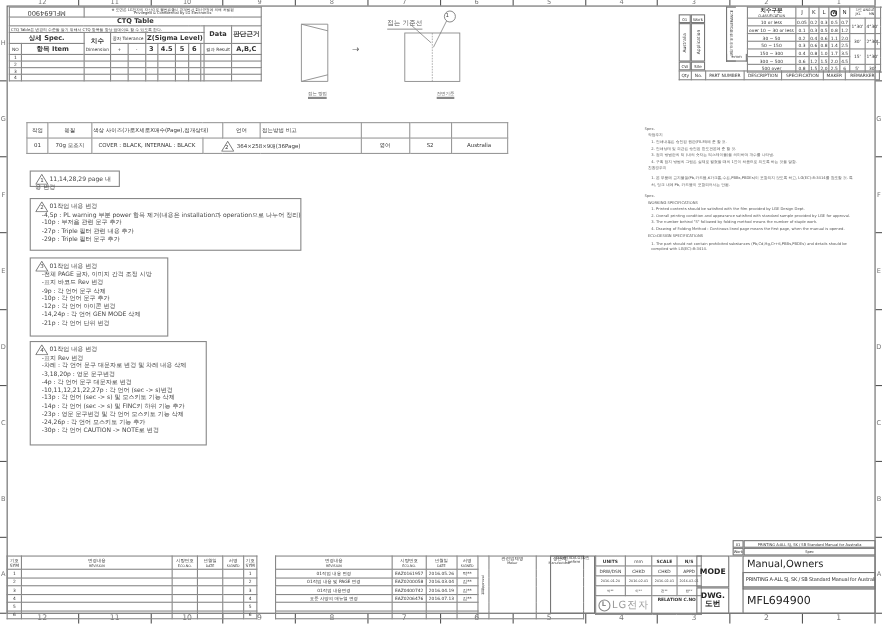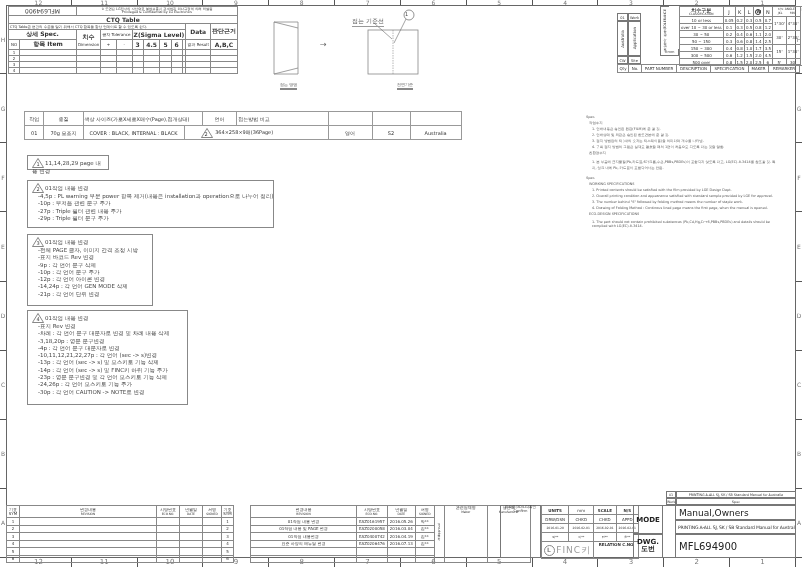--- a/index.html
+++ b/index.html
@@ -607,34 +607,34 @@
   </tr>
   <tr style="font-size:3px">
     <td>박**</td>
     <td>이**</td>
     <td>전**</td>
     <td>한**</td>
   </tr>
   <tr style="height:17px">
     <td colspan="2" style="border-right:none;text-align:left;padding-left:2px">
       <span style="display:inline-block;width:11px;height:11px;border:1.5px solid #888;border-radius:50%;vertical-align:middle;position:relative"><span style="position:absolute;left:2px;top:0px;font-size:6px;color:#888;font-weight:bold">L</span></span>
-      <span style="font-size:9px;color:#999;vertical-align:middle;letter-spacing:1px">FINC키</span>
+      <span style="font-size:9px;color:#999;vertical-align:middle;letter-spacing:1px">LG전자</span>
     </td>
     <td colspan="2" style="vertical-align:top;font-weight:bold;border-left:1px solid #888">RELATION C.NO</td>
   </tr>
 </tbody>
   </table>
 
 <div class="tbox" style="left:633px;top:505px;width:30px;height:29px;display:flex;align-items:center;justify-content:center;font-weight:bold;font-size:7px;color:#222">MODE</div>
 <div class="tbox" style="left:633px;top:534px;width:30px;height:24px;display:flex;flex-direction:column;align-items:center;justify-content:center;font-weight:bold;font-size:7px;color:#222;line-height:7px">
     <div>DWG.</div>
     <div>도번</div>
   </div>
 
 <div class="tbox" style="left:666px;top:491px;width:10px;height:7px;font-size:3.3px;text-align:center;line-height:7px">01</div>
 <div class="tbox" style="left:676px;top:491px;width:120px;height:7px;font-size:3.3px;text-align:center;line-height:7px">PRINTING A-ALL SJ, SK / SB Standard Manual for Australia</div>
 <div class="tbox" style="left:666px;top:498px;width:10px;height:7px;font-size:3.3px;text-align:center;line-height:7px">Work</div>
 <div class="tbox" style="left:676px;top:498px;width:120px;height:7px;font-size:3.3px;text-align:center;line-height:7px">Spec</div>
 
-<div class="tbox" style="left:675px;top:505px;width:121px;height:15px;font-size:9px;color:#222;padding-left:3px;line-height:15px">Manual,Owners</div>
+<div class="tbox" style="left:675px;top:505px;width:121px;height:31px;font-size:9px;color:#222;padding-left:3px;line-height:15px">Manual,Owners</div>
 <div class="tbox" style="left:675px;top:520px;width:121px;height:14px;font-size:4.6px;color:#333;padding-left:2px;line-height:14px;white-space:nowrap;overflow:hidden;letter-spacing:-0.2px">PRINTING A-ALL SJ, SK / SB Standard Manual for Australia</div>
 <div class="tbox" style="left:675px;top:534px;width:121px;height:24px;font-size:10px;color:#222;padding-left:3px;line-height:24px">MFL694900</div>
 <div class="tbox" style="left:663px;top:505px;width:12px;height:53px;border-left:none;border-right:none"></div>
 
 </body></html>

